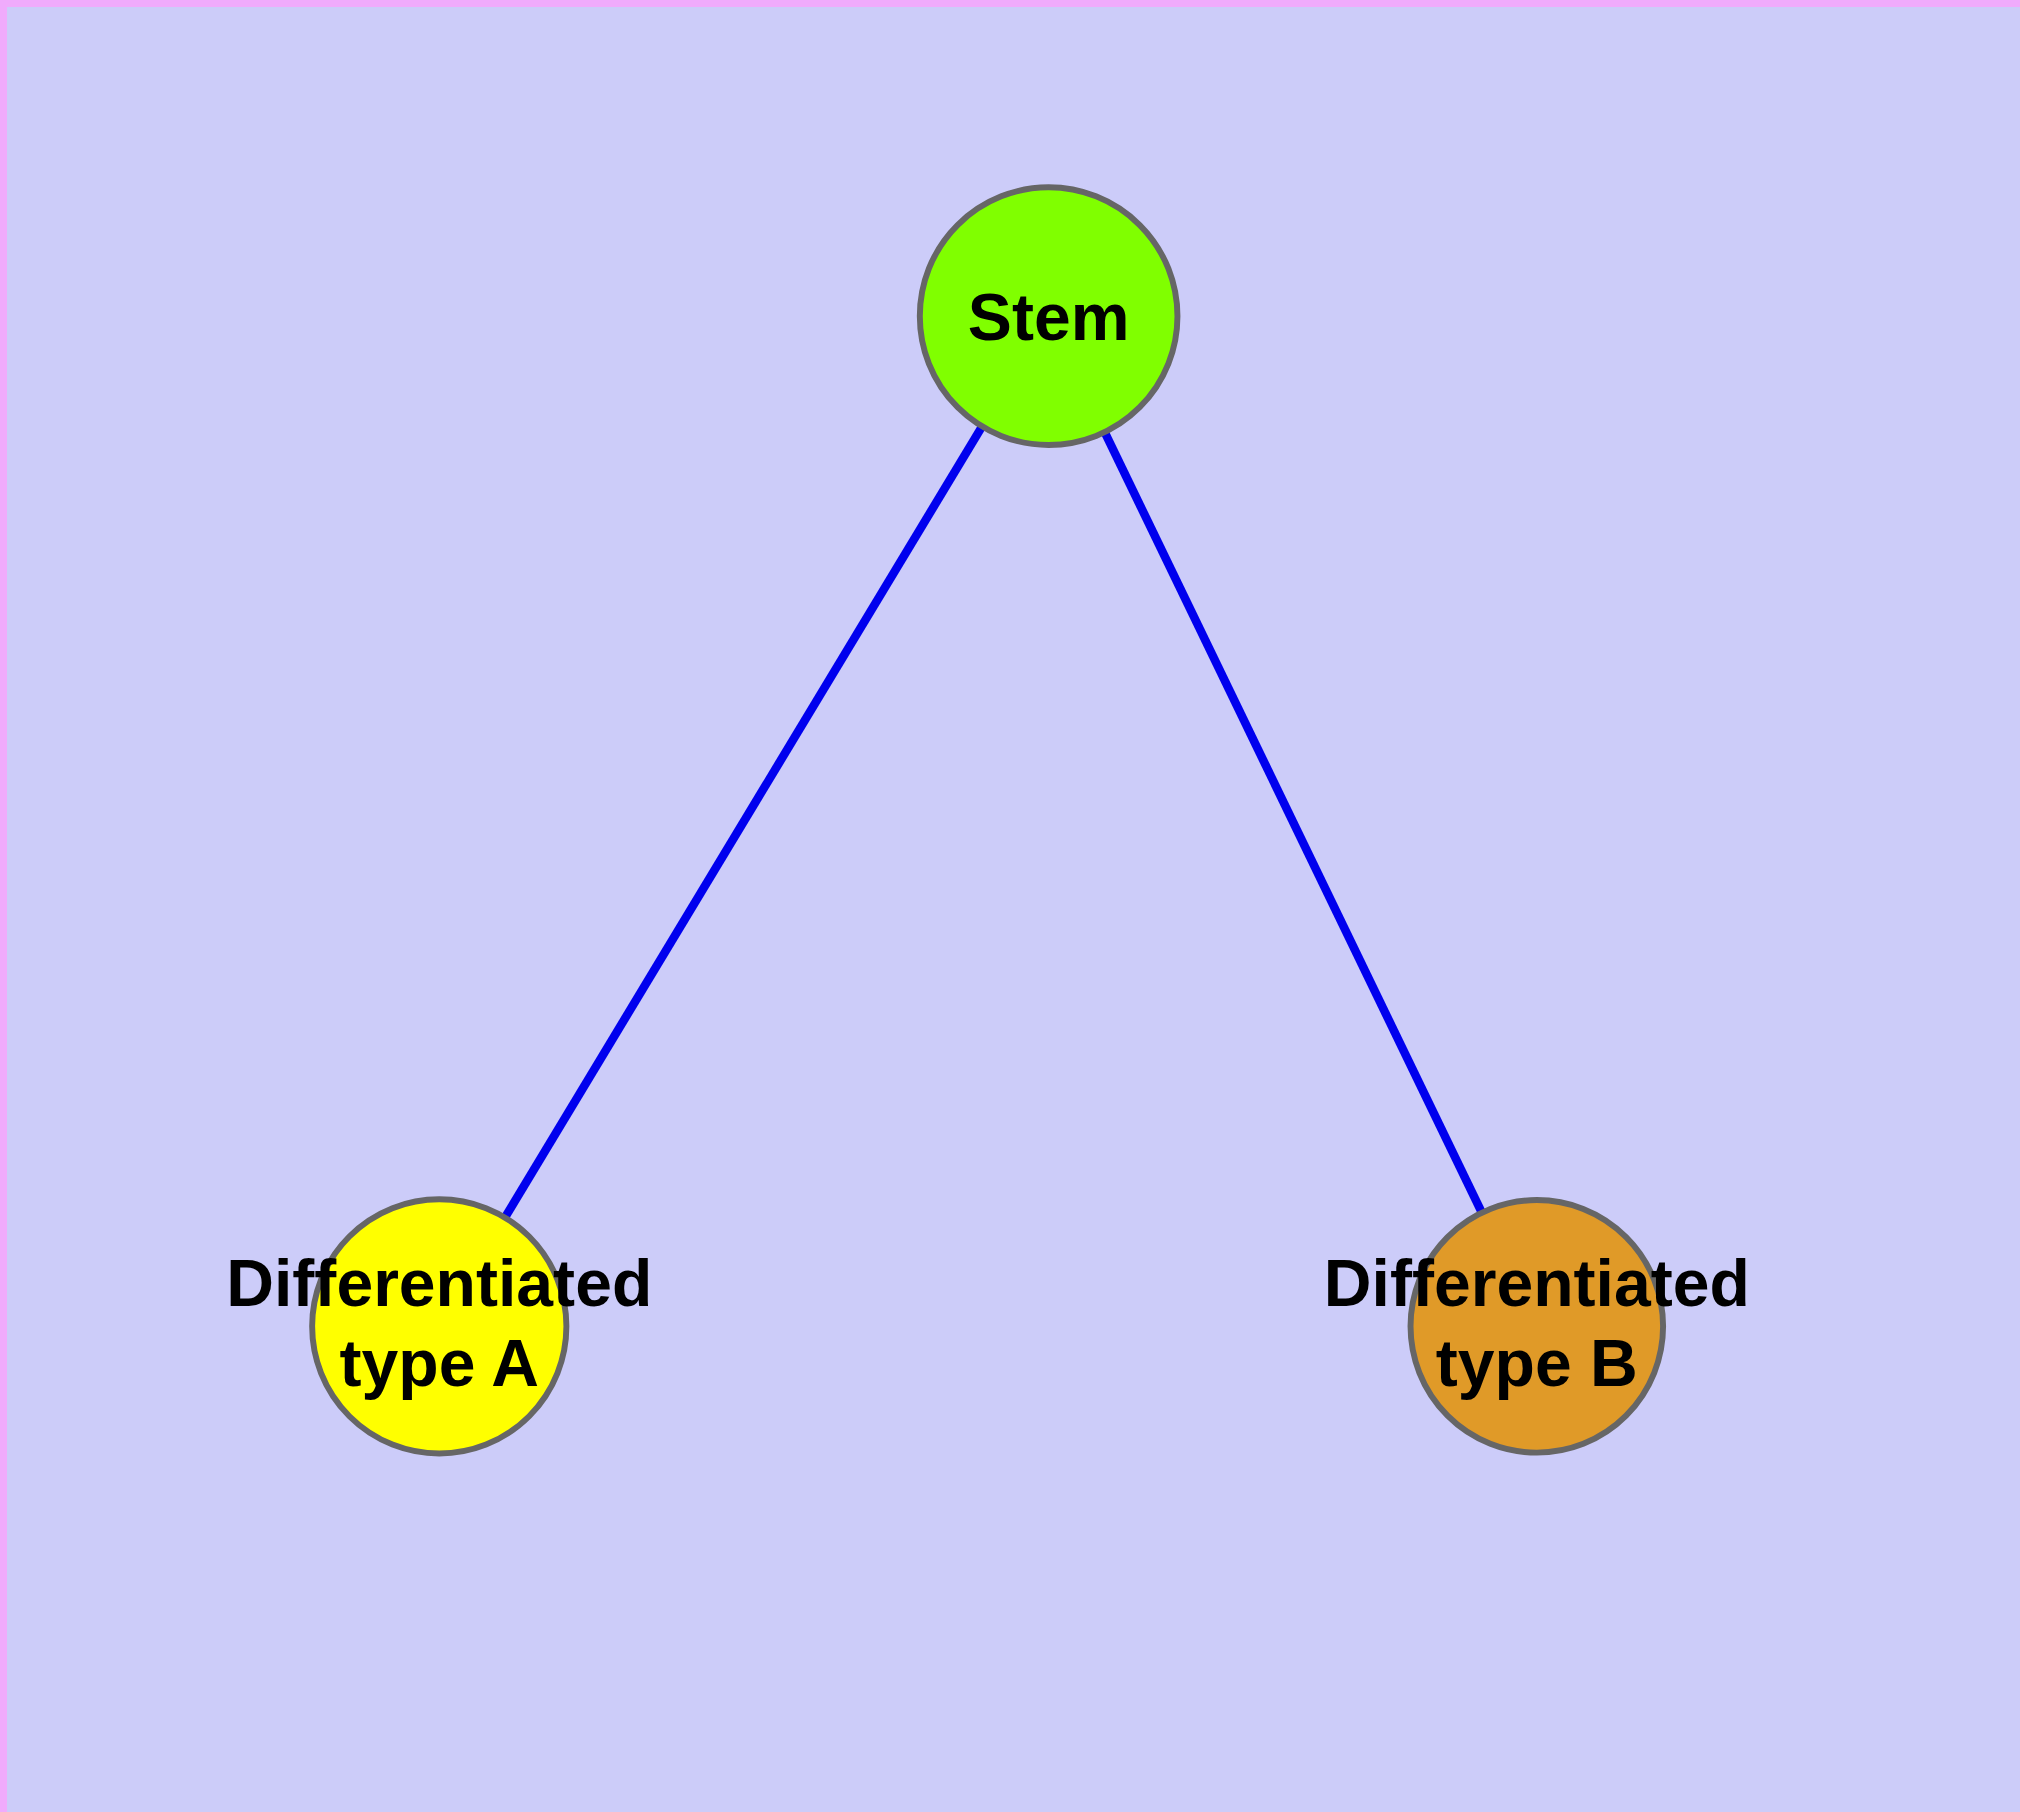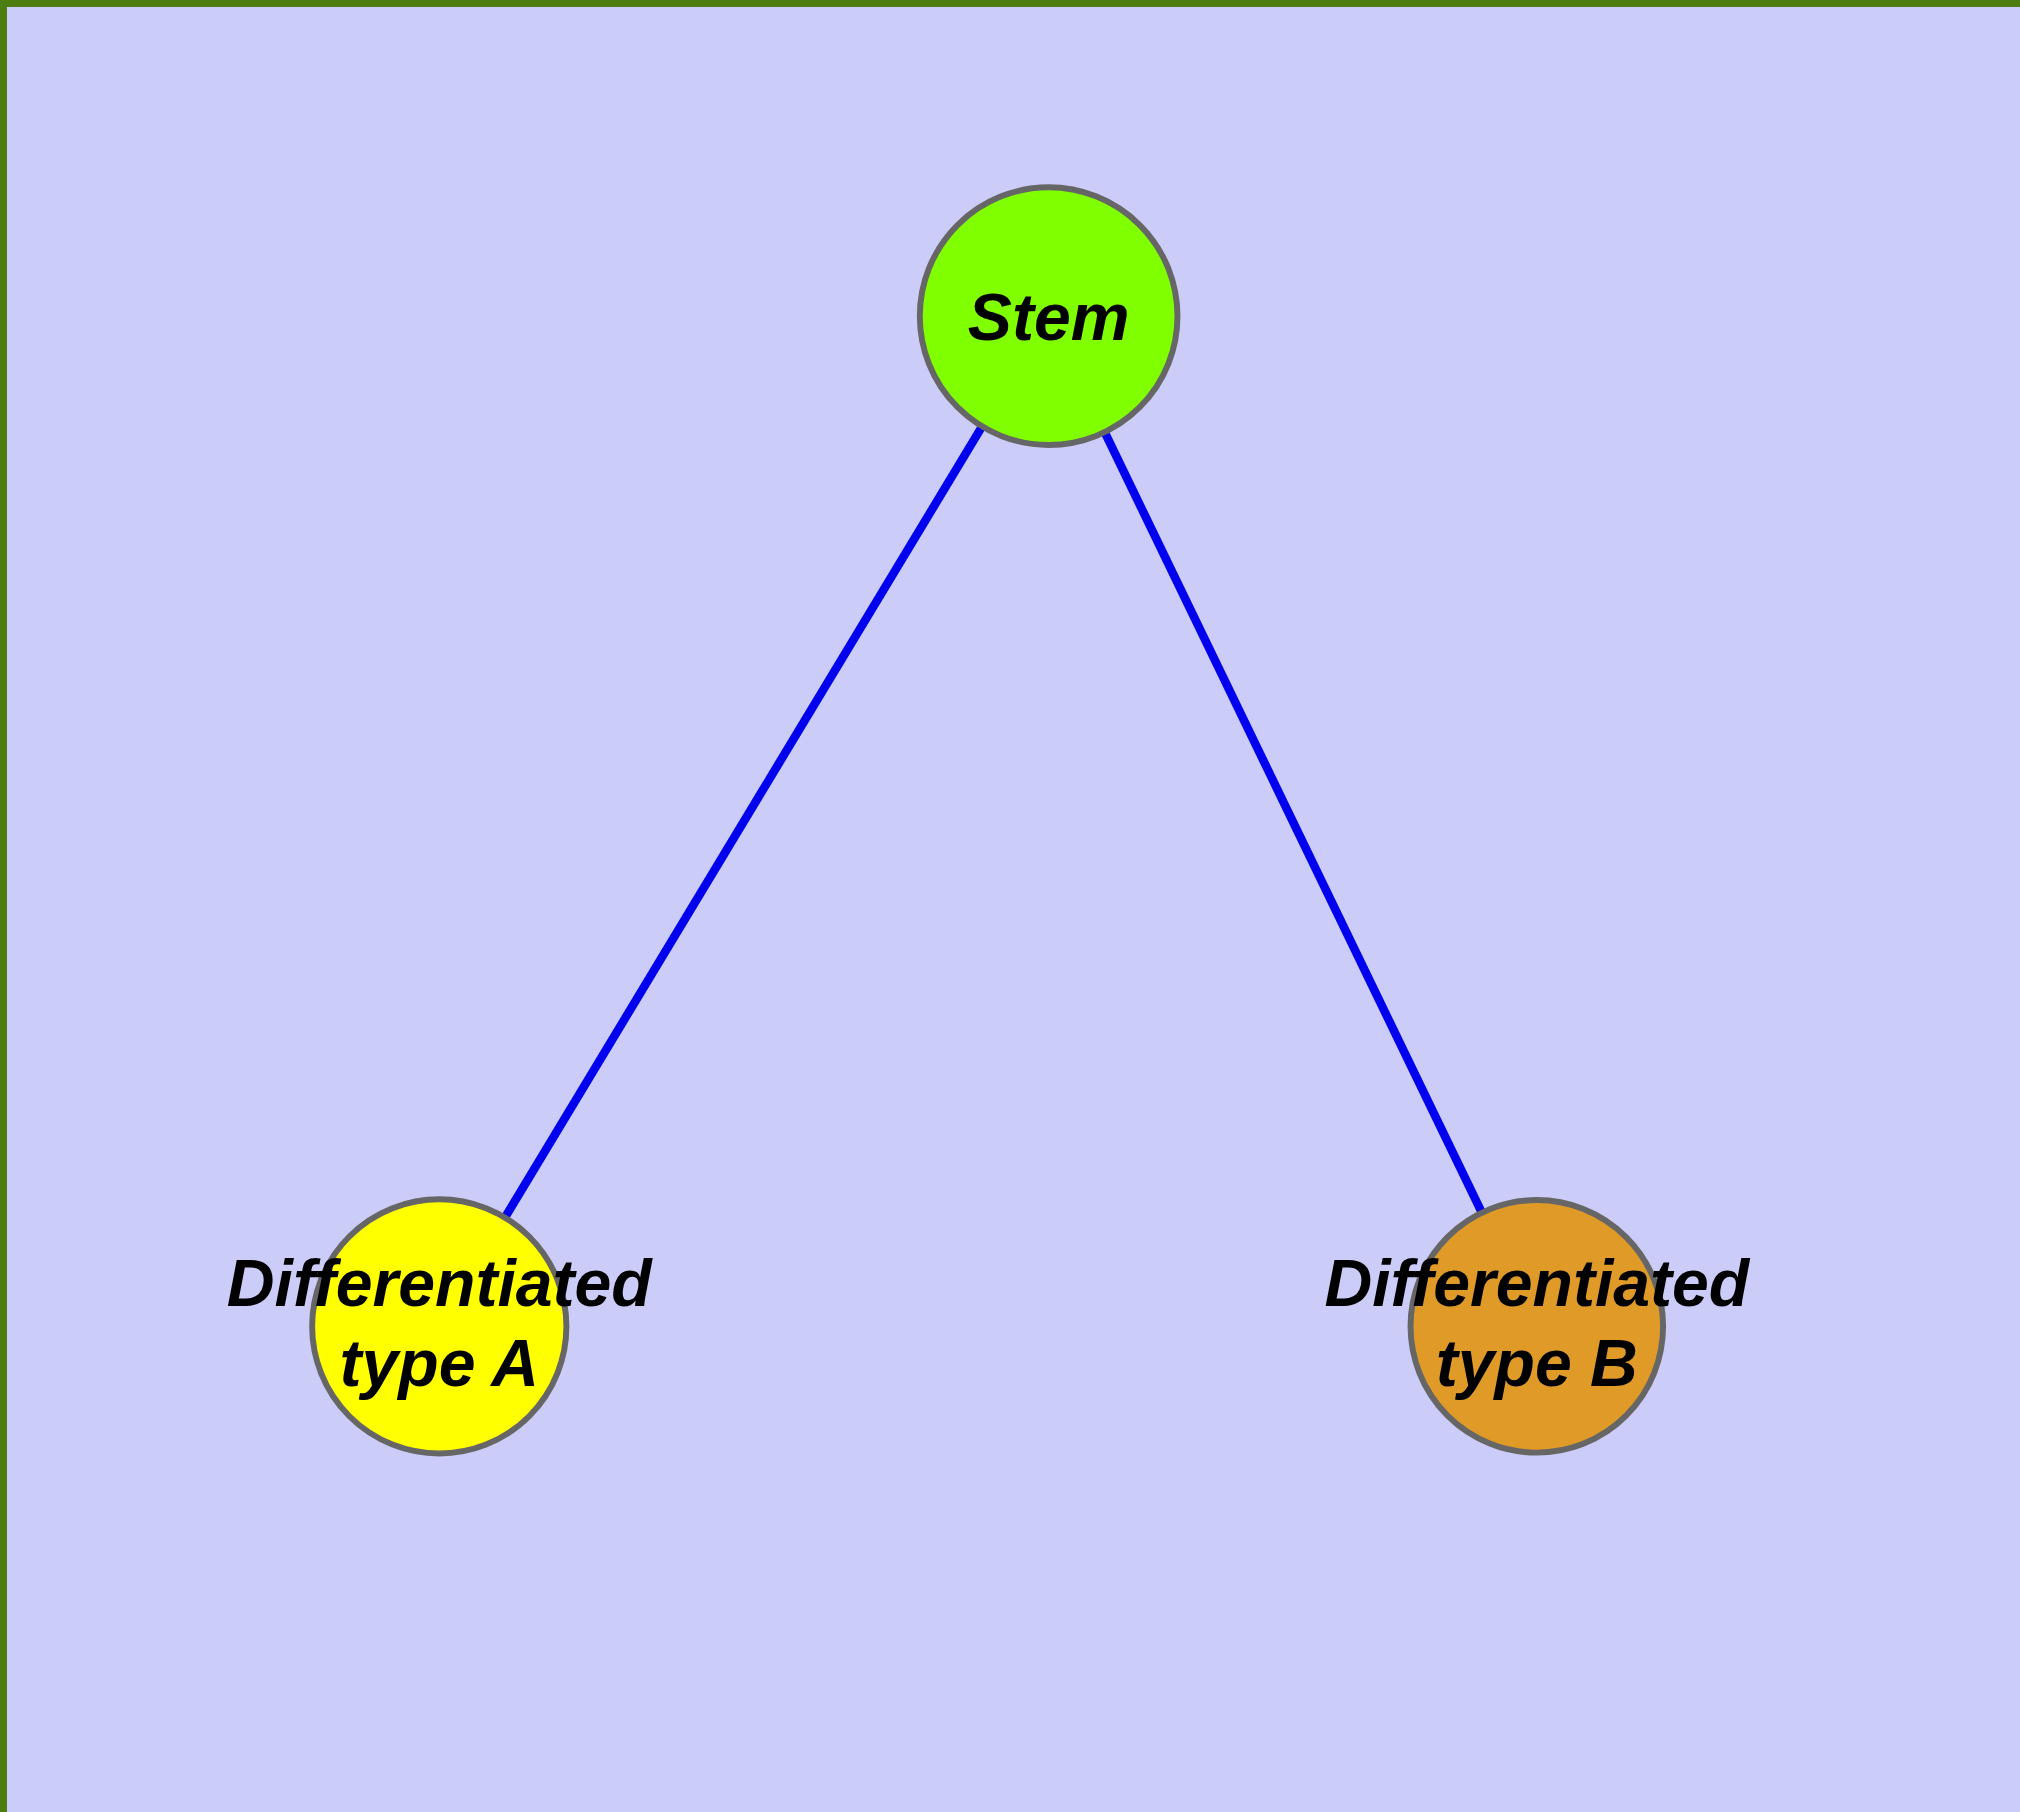--- a/index.html
+++ b/index.html
@@ -5,24 +5,23 @@
 <style>
   html, body {
     margin: 0;
     padding: 0;
     background: #ffffff;
   }
   #canvas {
     position: relative;
     width: 2021px;
     height: 1812px;
-    background: #4d7c0f;
+    background: #f0abfc;
     overflow: hidden;
     font-family: "Liberation Sans", "DejaVu Sans", sans-serif;
-    font-style: italic;
   }
   #plot-area {
     position: absolute;
     left: 6.8px;
     top: 6.8px;
     width: 2014px;
     height: 1805px;
     background: #ccccf9;
   }
   #graph-svg {

